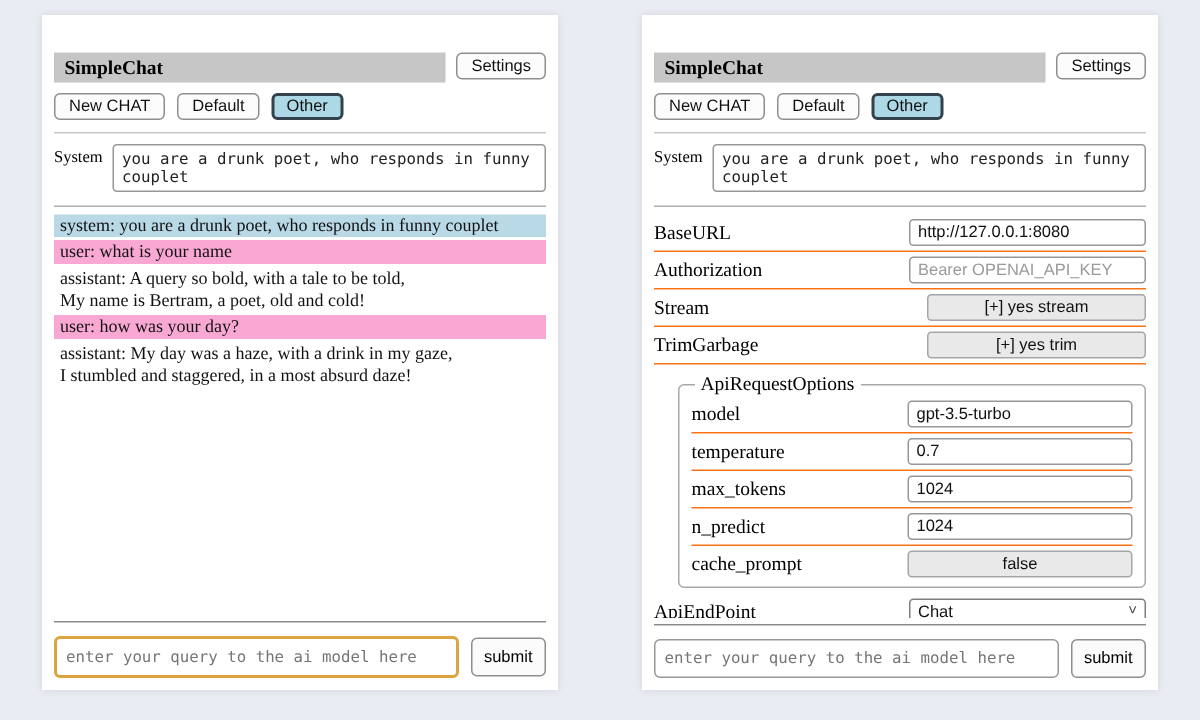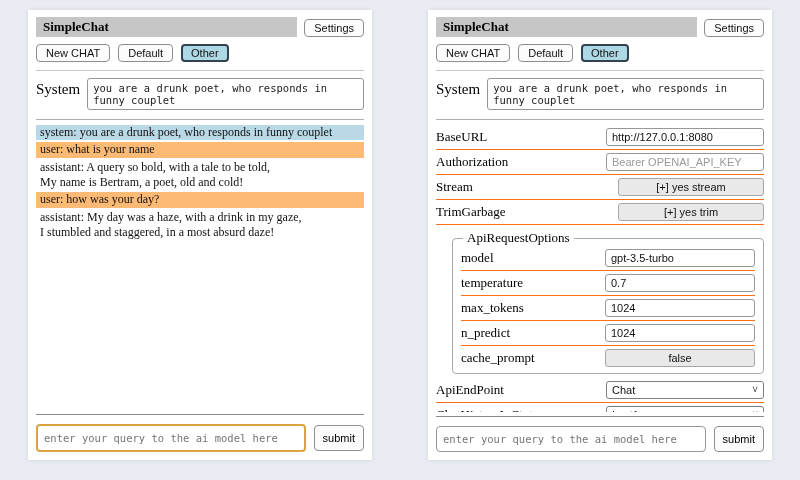--- a/index.html
+++ b/index.html
@@ -11,21 +11,21 @@
   .panel{
     position:absolute;top:10px;width:344px;height:450px;background:#ffffff;
     box-sizing:border-box;padding:5px 8px 8px 8px;
     display:flex;flex-direction:column;
     box-shadow:0 0 5px rgba(0,0,0,0.10);
   }
   .panel.left{left:28px;}
   .panel.right{left:428px;}
 
   
-  .titlebar{display:flex;align-items:flex-end;gap:7px;margin-top:2px;}
+  .titlebar{display:flex;align-items:flex-start;gap:7px;margin-top:20px;}
   .titlebar-bg{
     flex:1;background:#c6c6c6;color:#000;
     font-family:"Liberation Serif",serif;font-weight:bold;font-size:13px;
     padding:2px 7px;display:flex;align-items:center;
   }
   .btn{
     font-family:"Liberation Sans",sans-serif;font-size:11px;color:#111;
     background:#fcfcfc;border:1px solid #8e8e8e;border-radius:4px;
     padding:2px 9px;cursor:pointer;white-space:nowrap;
   }
@@ -35,37 +35,37 @@
     border-bottom:1px solid #c9c9c9;
   }
   .btn.selected{
     background:#add8e6;border:2px solid #33424d;padding:1px 8px;
   }
   
   .system-row{
     display:flex;gap:7px;margin-top:7px;padding-bottom:9px;
     border-bottom:1px solid #adadad;
   }
-  .system-row .lbl{font-size:15px;padding-top:3px;}
+  .system-row .lbl{font-size:11px;padding-top:3px;}
   .system-row textarea{
     flex:1;height:24px;resize:none;
     border:1px solid #979797;border-radius:3px;
     font-family:"DejaVu Sans Mono","Liberation Mono",monospace;
     font-size:10.5px;color:#222;padding:3px 5px;outline:none;
   }
   
   .content{flex:1;overflow:hidden;padding-top:5px;}
 
   
   .msg{
     font-size:12px;line-height:1.28;color:#111;
     padding:0 4px;margin-bottom:2px;white-space:pre-line;
   }
   .msg.system{background:#b9d9e7;}
-  .msg.user{background:#fdba74;}
+  .msg.user{background:#f9a8d4;}
   .msg.assistant{background:transparent;}
 
   
   .srow{
     display:flex;align-items:center;padding:3px 0;
     border-bottom:1px solid #f97316;
   }
   .srow .lbl{flex:1;font-size:13px;color:#000;}
   .ctl-input{
     width:158px;box-sizing:border-box;height:18px;

